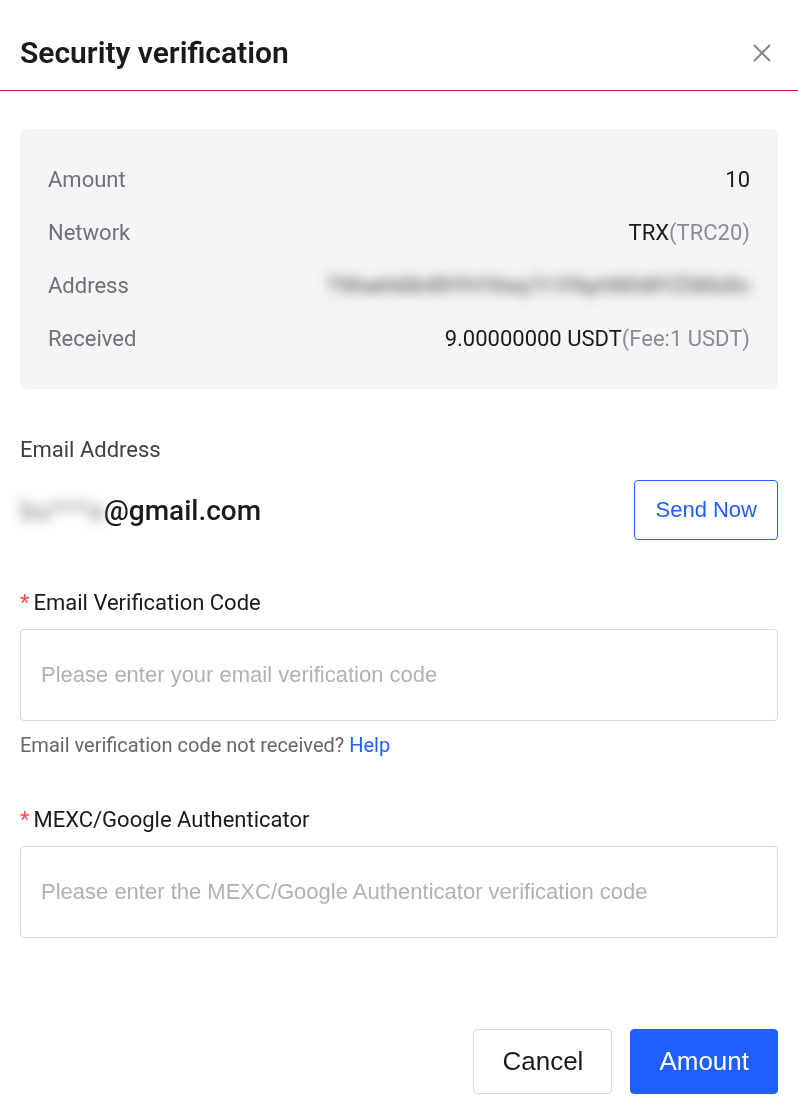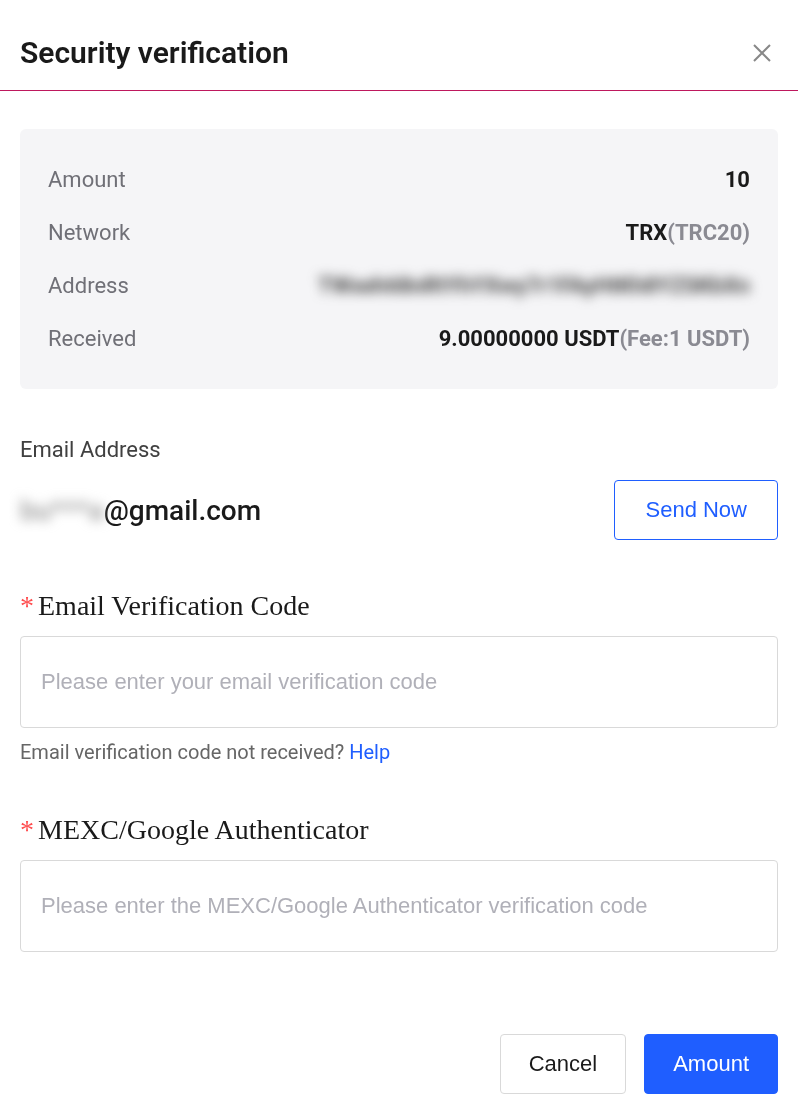--- a/index.html
+++ b/index.html
@@ -56,21 +56,21 @@
       justify-content: space-between;
       align-items: center;
       padding: 14px 0;
       font-size: 22px;
     }
     .summary-label {
       color: #707077;
     }
     .summary-value {
       color: #1a1a1a;
-      font-weight: 700;
+      font-weight: 400;
       text-align: right;
     }
     .summary-value .light {
       color: #8a8a92;
     }
     .blurred {
       filter: blur(6px);
       color: #444;
     }
     .section {
@@ -95,33 +95,32 @@
     }
     .email-blur {
       filter: blur(6px);
       color: #999;
     }
     .send-now-btn {
       border: 1px solid #1f5eff;
       background: #fff;
       color: #1f5eff;
       font-size: 22px;
-      padding: 16px 30px;
+      padding: 16px 20px;
       border-radius: 4px;
       cursor: pointer;
     }
     .form-group {
       margin-top: 50px;
     }
     .form-label {
-      font-size: 28px;
+      font-size: 22px;
       color: #1a1a1a;
       margin-bottom: 14px;
       display: block;
-      font-family: Liberation Serif, serif;
     }
     .required {
       color: #ff4d4f;
       margin-right: 4px;
     }
     .form-input {
       width: 100%;
       padding: 32px 20px;
       font-size: 22px;
       border: 1px solid #d9d9d9;
@@ -142,21 +141,21 @@
       cursor: pointer;
     }
     .modal-footer {
       position: absolute;
       bottom: 20px;
       right: 20px;
       display: flex;
       gap: 18px;
     }
     .btn {
-      font-size: 22px;
+      font-size: 26px;
       padding: 16px 28px;
       border-radius: 4px;
       cursor: pointer;
       border: 1px solid #d9d9d9;
       background: #fff;
       color: #1a1a1a;
     }
     .btn-primary {
       background: #1f5eff;
       border-color: #1f5eff;

